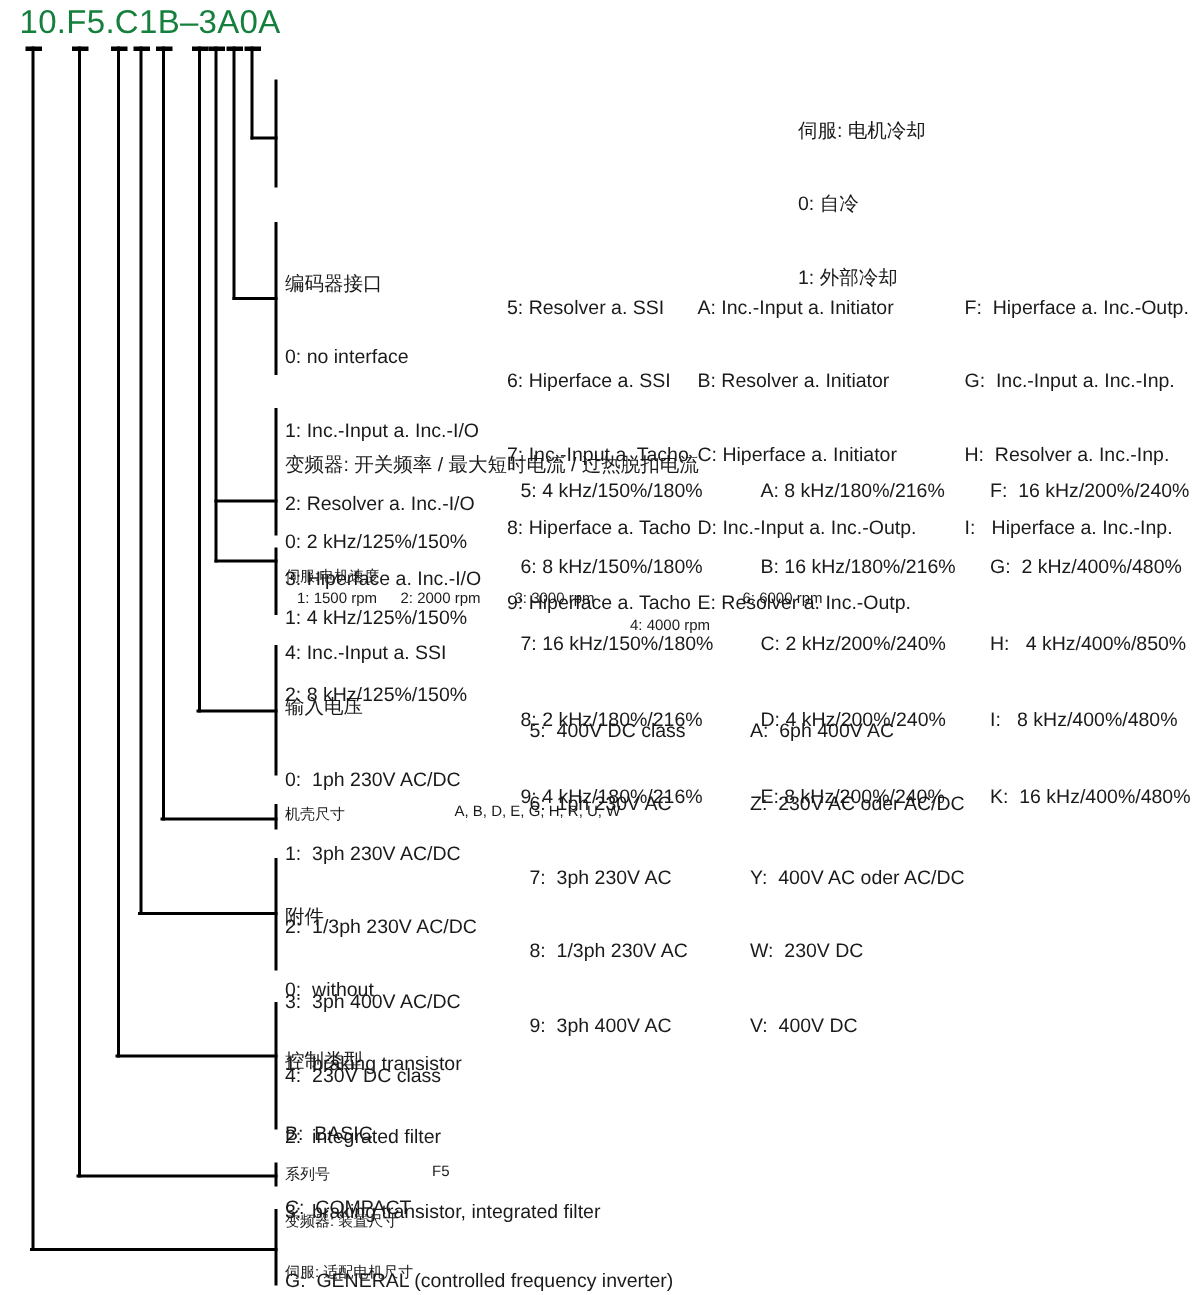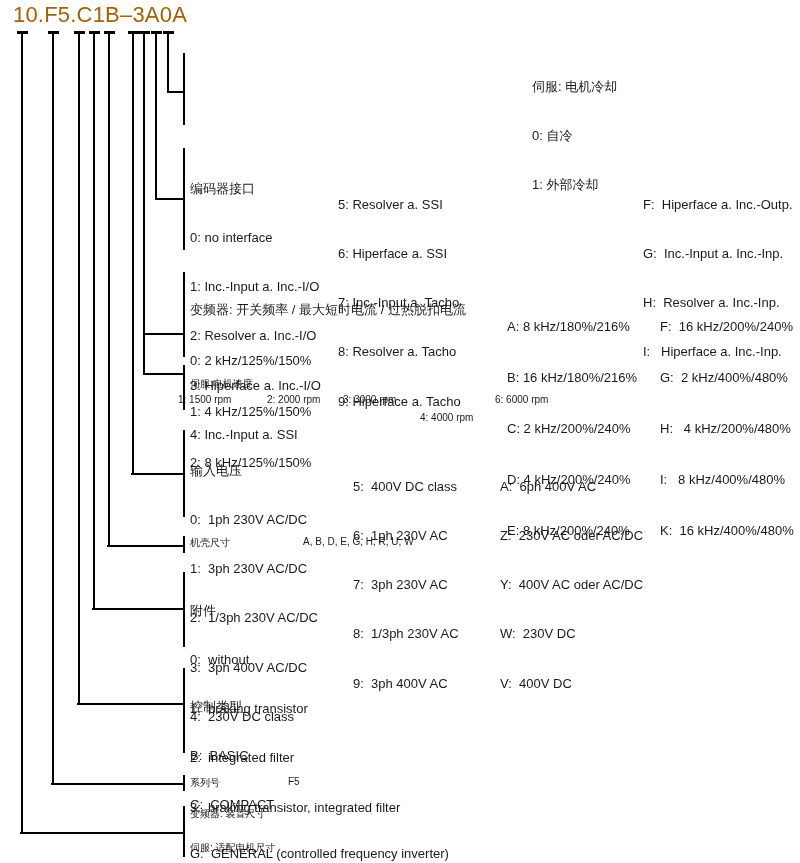--- a/index.html
+++ b/index.html
@@ -3,21 +3,21 @@
 <meta charset="utf-8">
 <style>
   html,body { margin:0; padding:0; background:#ffffff; }
   .canvas {
     position:relative; width:800px; height:863px; background:#ffffff;
     font-family:"Liberation Sans","DejaVu Sans",sans-serif; color:#1a1a1a;
     overflow:hidden;
   }
   .title {
     position:absolute; left:13px; top:2px; font-size:22px; letter-spacing:0.2px;
-    color:#a16207; white-space:pre;
+    color:#15803d; white-space:pre;
   }
   .col { position:absolute; font-size:13px; line-height:16.4px; white-space:pre; }
   .lh17 { line-height:17px; }
   .item { position:absolute; font-size:10px; white-space:pre; }
   .ln { position:absolute; background:#000000; }
 </style>
 </head>
 <body>
 
 <div class="canvas">
@@ -77,53 +77,67 @@
     <div>0: no interface</div>
     <div>1: Inc.-Input a. Inc.-I/O</div>
     <div>2: Resolver a. Inc.-I/O</div>
     <div>3: Hiperface a. Inc.-I/O</div>
     <div>4: Inc.-Input a. SSI</div>
   </div>
   <div class="col" style="left:338px;top:164px">
     <div>5: Resolver a. SSI</div>
     <div>6: Hiperface a. SSI</div>
     <div>7: Inc.-Input a. Tacho</div>
-    <div>8: Resolver a. Tacho</div>
+    <div>8: Hiperface a. Tacho</div>
     <div>9: Hiperface a. Tacho</div>
+  </div>
+  <div class="col" style="left:465px;top:164px">
+    <div>A: Inc.-Input a. Initiator</div>
+    <div>B: Resolver a. Initiator</div>
+    <div>C: Hiperface a. Initiator</div>
+    <div>D: Inc.-Input a. Inc.-Outp.</div>
+    <div>E: Resolver a. Inc.-Outp.</div>
   </div>
   <div class="col" style="left:643px;top:164px">
     <div>F:  Hiperface a. Inc.-Outp.</div>
     <div>G:  Inc.-Input a. Inc.-Inp.</div>
     <div>H:  Resolver a. Inc.-Inp.</div>
     <div>I:   Hiperface a. Inc.-Inp.</div>
   </div>
 
   <div class="col lh17" style="left:190px;top:267px">
     <div>变频器: 开关频率 / 最大短时电流 / 过热脱扣电流</div>
     <div>0: 2 kHz/125%/150%</div>
     <div>1: 4 kHz/125%/150%</div>
     <div>2: 8 kHz/125%/150%</div>
   </div>
+  <div class="col lh17" style="left:347px;top:284px">
+    <div>5: 4 kHz/150%/180%</div>
+    <div>6: 8 kHz/150%/180%</div>
+    <div>7: 16 kHz/150%/180%</div>
+    <div>8: 2 kHz/180%/216%</div>
+    <div>9: 4 kHz/180%/216%</div>
+  </div>
   <div class="col lh17" style="left:507px;top:284px">
     <div>A: 8 kHz/180%/216%</div>
     <div>B: 16 kHz/180%/216%</div>
     <div>C: 2 kHz/200%/240%</div>
     <div>D: 4 kHz/200%/240%</div>
     <div>E: 8 kHz/200%/240%</div>
   </div>
   <div class="col lh17" style="left:660px;top:284px">
     <div>F:  16 kHz/200%/240%</div>
     <div>G:  2 kHz/400%/480%</div>
-    <div>H:   4 kHz/200%/480%</div>
+    <div>H:   4 kHz/400%/850%</div>
     <div>I:   8 kHz/400%/480%</div>
     <div>K:  16 kHz/400%/480%</div>
   </div>
 
   <div class="item" style="left:190px;top:377px">伺服:电机速度</div>
-  <div class="item" style="left:178px;top:394px">1: 1500 rpm</div>
+  <div class="item" style="left:198px;top:394px">1: 1500 rpm</div>
   <div class="item" style="left:267px;top:394px">2: 2000 rpm</div>
   <div class="item" style="left:343px;top:394px">3: 3000 rpm</div>
   <div class="item" style="left:420px;top:412px">4: 4000 rpm</div>
   <div class="item" style="left:495px;top:394px">6: 6000 rpm</div>
 
   <div class="col" style="left:190px;top:430px">
     <div>输入电压</div>
     <div>0:  1ph 230V AC/DC</div>
     <div>1:  3ph 230V AC/DC</div>
     <div>2:  1/3ph 230V AC/DC</div>

